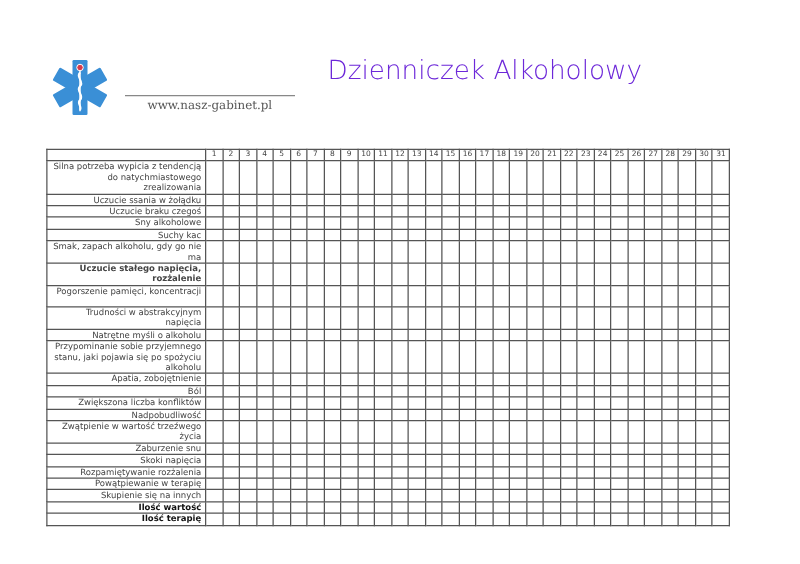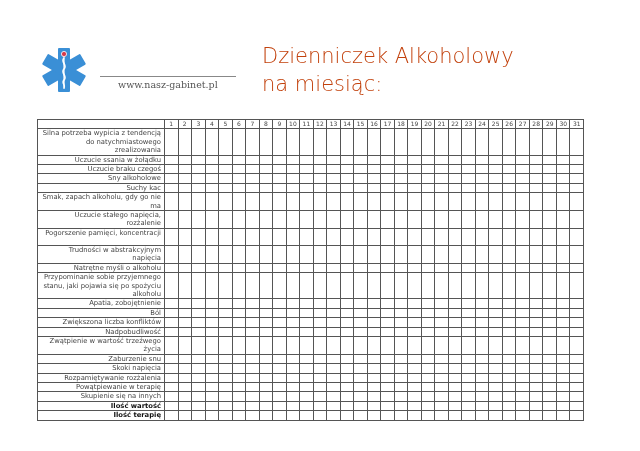--- a/index.html
+++ b/index.html
@@ -2,21 +2,21 @@
 <html><head>
 <meta charset="utf-8">
 <style>
   html, body { margin:0; padding:0; background:#ffffff; }
   body { width:640px; height:451px; position:relative; overflow:hidden; font-family:"DejaVu Sans", sans-serif; color:#333; }
   .logo { position:absolute; left:38px; top:42px; width:200px; height:56px; }
   .logo-star { position:absolute; left:2px; top:4px; width:48px; height:48px; }
   .brand { position:absolute; left:62px; top:6px; font-family:"DejaVu Serif", serif; font-size:23px; color:#4a4a4a; letter-spacing:0.2px; white-space:nowrap; }
   .brand-line { position:absolute; left:62px; top:34px; width:136px; height:1px; background:#888; }
   .brand-url { position:absolute; left:80px; top:37px; font-family:"DejaVu Serif", serif; font-size:9.5px; color:#555; white-space:nowrap; }
-  .title { position:absolute; left:262px; top:42px; font-family:"DejaVu Sans", sans-serif; font-size:21px; line-height:28px; color:#c2410c; font-weight:300; }
+  .title { position:absolute; left:262px; top:42px; font-family:"DejaVu Sans", sans-serif; font-size:21px; line-height:28px; color:#6d28d9; font-weight:300; }
   .title div { white-space:nowrap; }
 
   table.grid { position:absolute; left:37px; top:119px; border-collapse:collapse; table-layout:fixed; width:547px; }
   table.grid td { border:1px solid #555; padding:0; font-size:6.8px; line-height:8.4px; color:#444; font-family:"DejaVu Sans", sans-serif; }
   table.grid td.lbl { width:123px; text-align:right; padding-right:3px; vertical-align:top; }
   table.grid td.day { text-align:center; font-size:6px; color:#444; }
   table.grid td.lbl.bold { font-weight:bold; color:#111; }
 </style>
 </head>
 <body>
@@ -31,21 +31,20 @@
     <path d="M24 12 C20 16, 28 19, 24 23 C20 27, 28 30, 24 34 C21 37, 26 39, 24 42" stroke="#ffffff" stroke-width="1.6" fill="none"></path>
     <line x1="24" y1="10" x2="24" y2="43" stroke="#ffffff" stroke-width="1.2"></line>
     <circle cx="24" cy="8" r="2.6" fill="#d63a4a" stroke="#ffffff" stroke-width="0.8"></circle>
   </svg>
   <div class="brand-line"></div>
   <div class="brand-url">www.nasz-gabinet.pl</div>
 </div>
 
 <div class="title">
   <div>Dzienniczek Alkoholowy</div>
-  <div>na miesiąc:</div>
 </div>
 
 <table class="grid" id="grid">
   <tbody id="grid-body">
     <tr id="hdr-row" style="height:8px;">
       <td class="lbl"></td>
     <td class="day">1</td>
         <td class="day">2</td>
         <td class="day">3</td>
         <td class="day">4</td>
@@ -274,21 +273,21 @@
         <td></td>
         <td></td>
         <td></td>
         <td></td>
         <td></td>
         <td></td>
         <td></td>
         <td></td>
         <td></td>
       </tr>
-      <tr style="height: 17px;">
+      <tr style="height: 17px; font-weight: bold;">
         <td class="lbl">Uczucie stałego napięcia, rozżalenie</td>
         <td></td>
         <td></td>
         <td></td>
         <td></td>
         <td></td>
         <td></td>
         <td></td>
         <td></td>
         <td></td>

